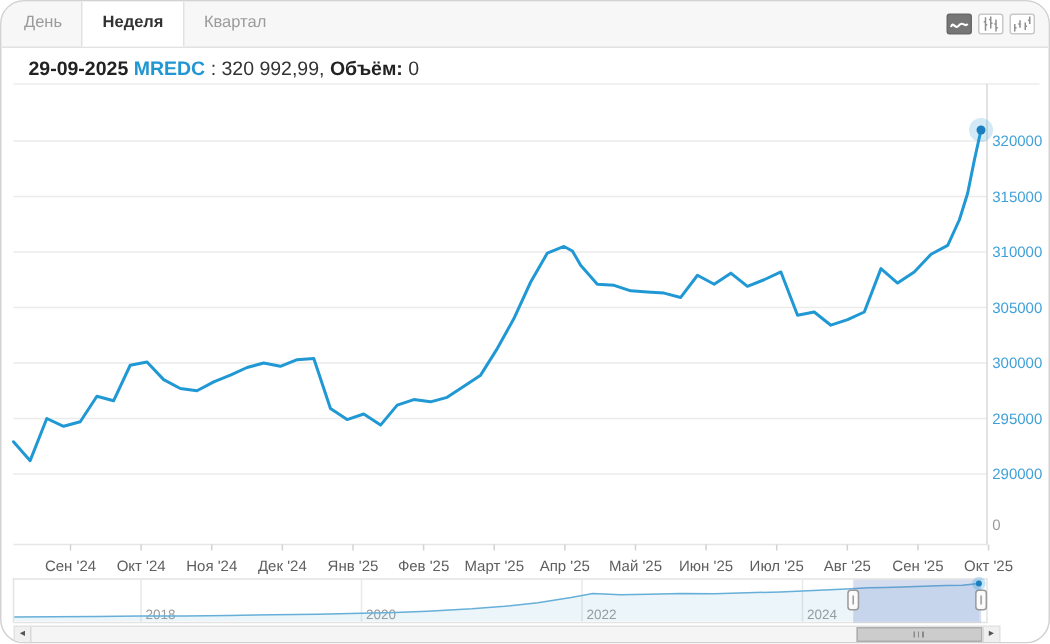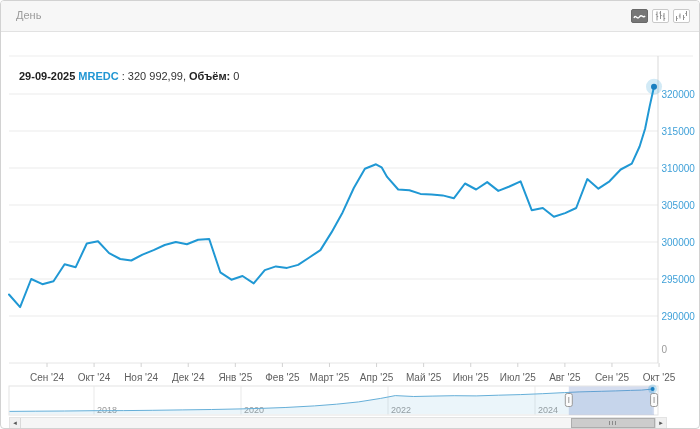--- a/index.html
+++ b/index.html
@@ -1,45 +1,47 @@
 <!DOCTYPE html>
 <html><head>
 <meta charset="utf-8">
 <style>
   html,body{margin:0;padding:0;background:#fff;}
   body{font-family:"Liberation Sans",sans-serif;}
-  .widget{position:relative;width:700px;height:429px;box-sizing:border-box;border:1px solid #d2d2d2;border-radius:4px;background:#fff;overflow:hidden;}
+  .widget{position:relative;width:700px;height:429px;box-sizing:border-box;border:1px solid #d2d2d2;border-radius:16px;background:#fff;overflow:hidden;}
   .tabbar{position:absolute;top:0;left:0;right:0;height:30px;background:#f7f7f7;border-bottom:1px solid #e2e2e2;display:flex;align-items:stretch;z-index:3;}
   .tab{padding:0 13px;line-height:29px;font-size:11px;color:#9b9b9b;cursor:pointer;white-space:nowrap;}
   .tab.first{margin-left:2px;}
   .tab.active{background:#fff;color:#333;font-weight:bold;border-left:1px solid #e2e2e2;border-right:1px solid #e2e2e2;}
   .typebtns{position:absolute;right:9px;top:8px;display:flex;gap:4px;z-index:4;}
   .tbtn{width:17px;height:14px;border:1px solid #c9c9c9;border-radius:2px;background:#fff;display:flex;align-items:center;justify-content:center;padding:0;cursor:pointer;}
   .tbtn.active{background:#767676;border-color:#696969;}
-  .info{position:absolute;top:37px;left:18px;font-size:11px;color:#333;z-index:3;white-space:nowrap;margin-top:32px;}
+  .info{position:absolute;top:37px;left:18px;font-size:13px;color:#333;z-index:3;white-space:nowrap;}
   .info .date{font-weight:bold;color:#222;}
   .info .ticker{color:#2196d3;font-weight:bold;}
   .info .vol-label{font-weight:bold;color:#222;}
   svg.chart{position:absolute;left:0;top:0;z-index:1;}
   svg text{font-family:"Liberation Sans",sans-serif;}
   .scrollbar{position:absolute;left:8px;top:416px;width:658px;height:12px;background:#f5f5f5;border:1px solid #e3e3e3;box-sizing:border-box;z-index:5;}
   .sb-arrow{position:absolute;top:0;width:10px;height:10px;background:#f0f0f0;color:#555;font-size:7px;line-height:10px;text-align:center;cursor:pointer;}
   .sb-left{left:0;border-right:1px solid #d9d9d9;}
   .sb-right{right:0;border-left:1px solid #d9d9d9;}
   .sb-thumb{position:absolute;left:561px;top:0;width:84px;height:10px;background:#cccccc;border:1px solid #adadad;box-sizing:border-box;cursor:pointer;}
   .sb-grip{position:absolute;left:50%;top:2px;margin-left:-4px;width:8px;height:4px;
     background:repeating-linear-gradient(90deg,#8a8a8a 0,#8a8a8a 1px,transparent 1px,transparent 3px);}
 </style>
 </head>
 <body>
 
 <div class="widget">
 
   <div class="tabbar">
     <div class="tab first">День</div>
+    <div class="tab active">Неделя</div>
+    <div class="tab">Квартал</div>
   </div>
 
   <div class="typebtns">
     <button class="tbtn active" title="">
       <svg width="15" height="12" viewBox="0 0 15 12">
         <path d="M2 8 C3.5 3.5,4.8 10.5,7.5 6.8 C9.8 3.6,11.4 8.8,13 5.8" stroke="#ffffff" stroke-width="1.4" fill="none"></path>
       </svg>
     </button>
     <button class="tbtn" title="">
       <svg width="15" height="12" viewBox="0 0 15 12">

